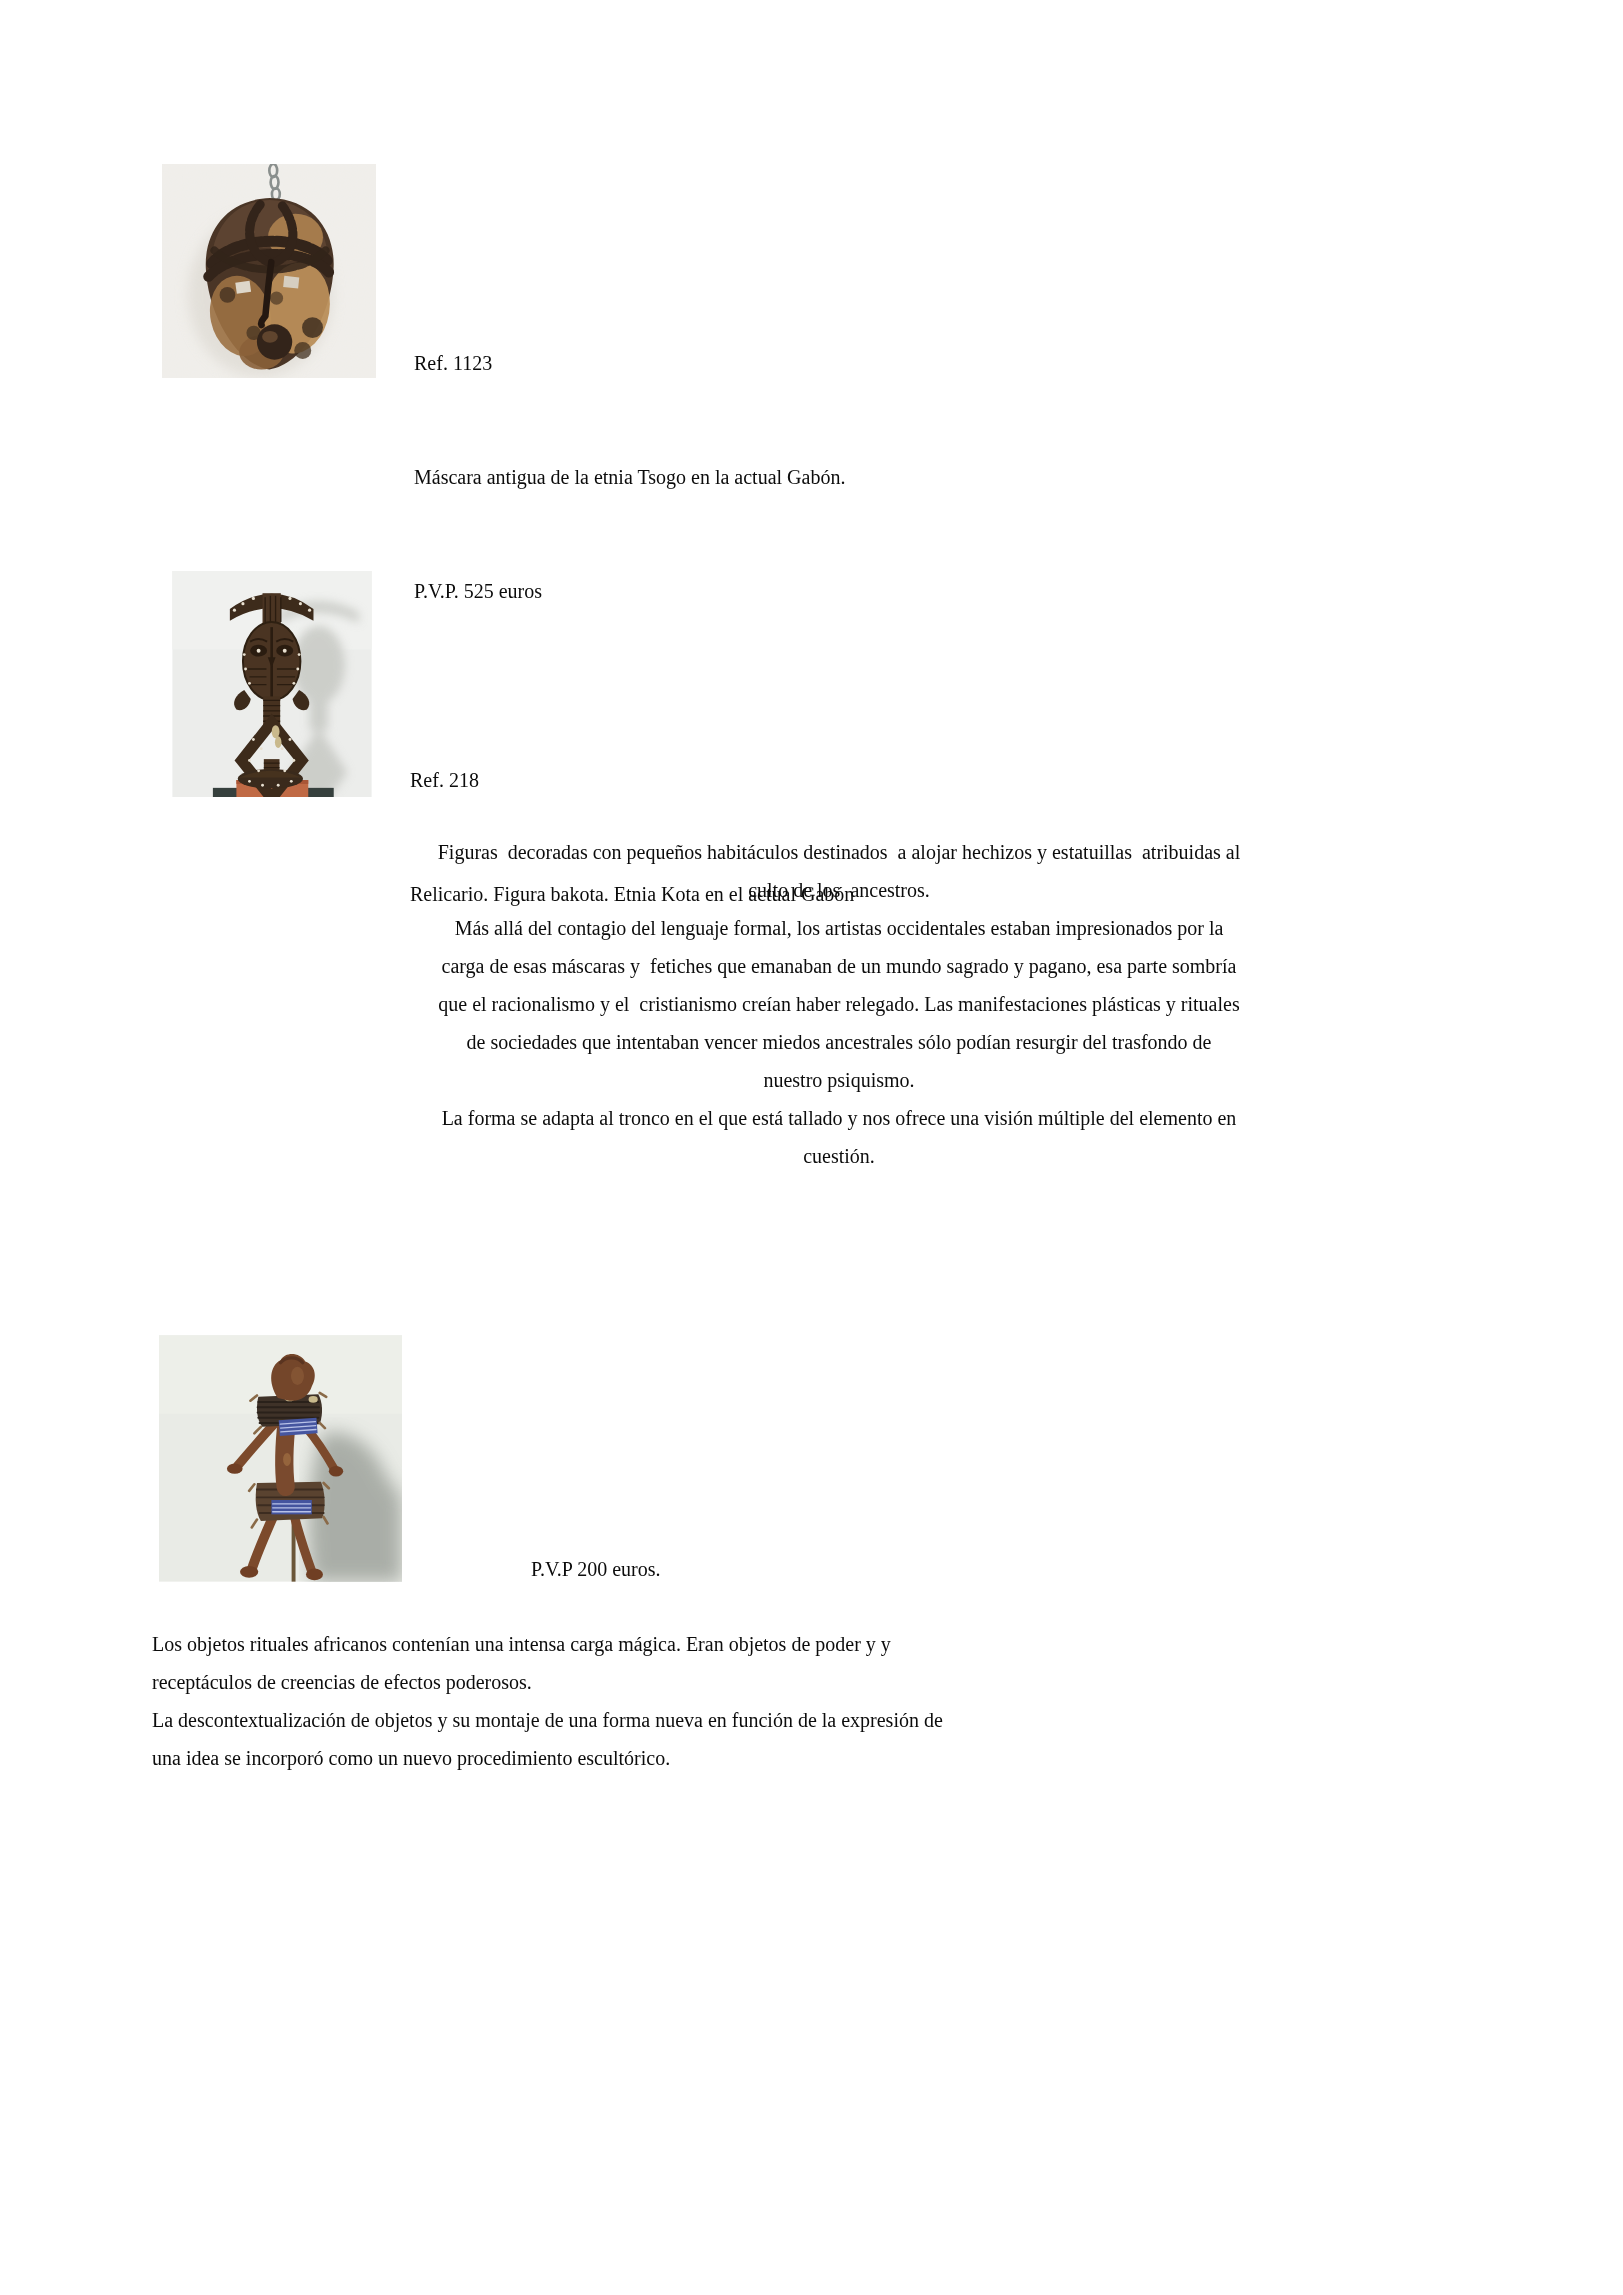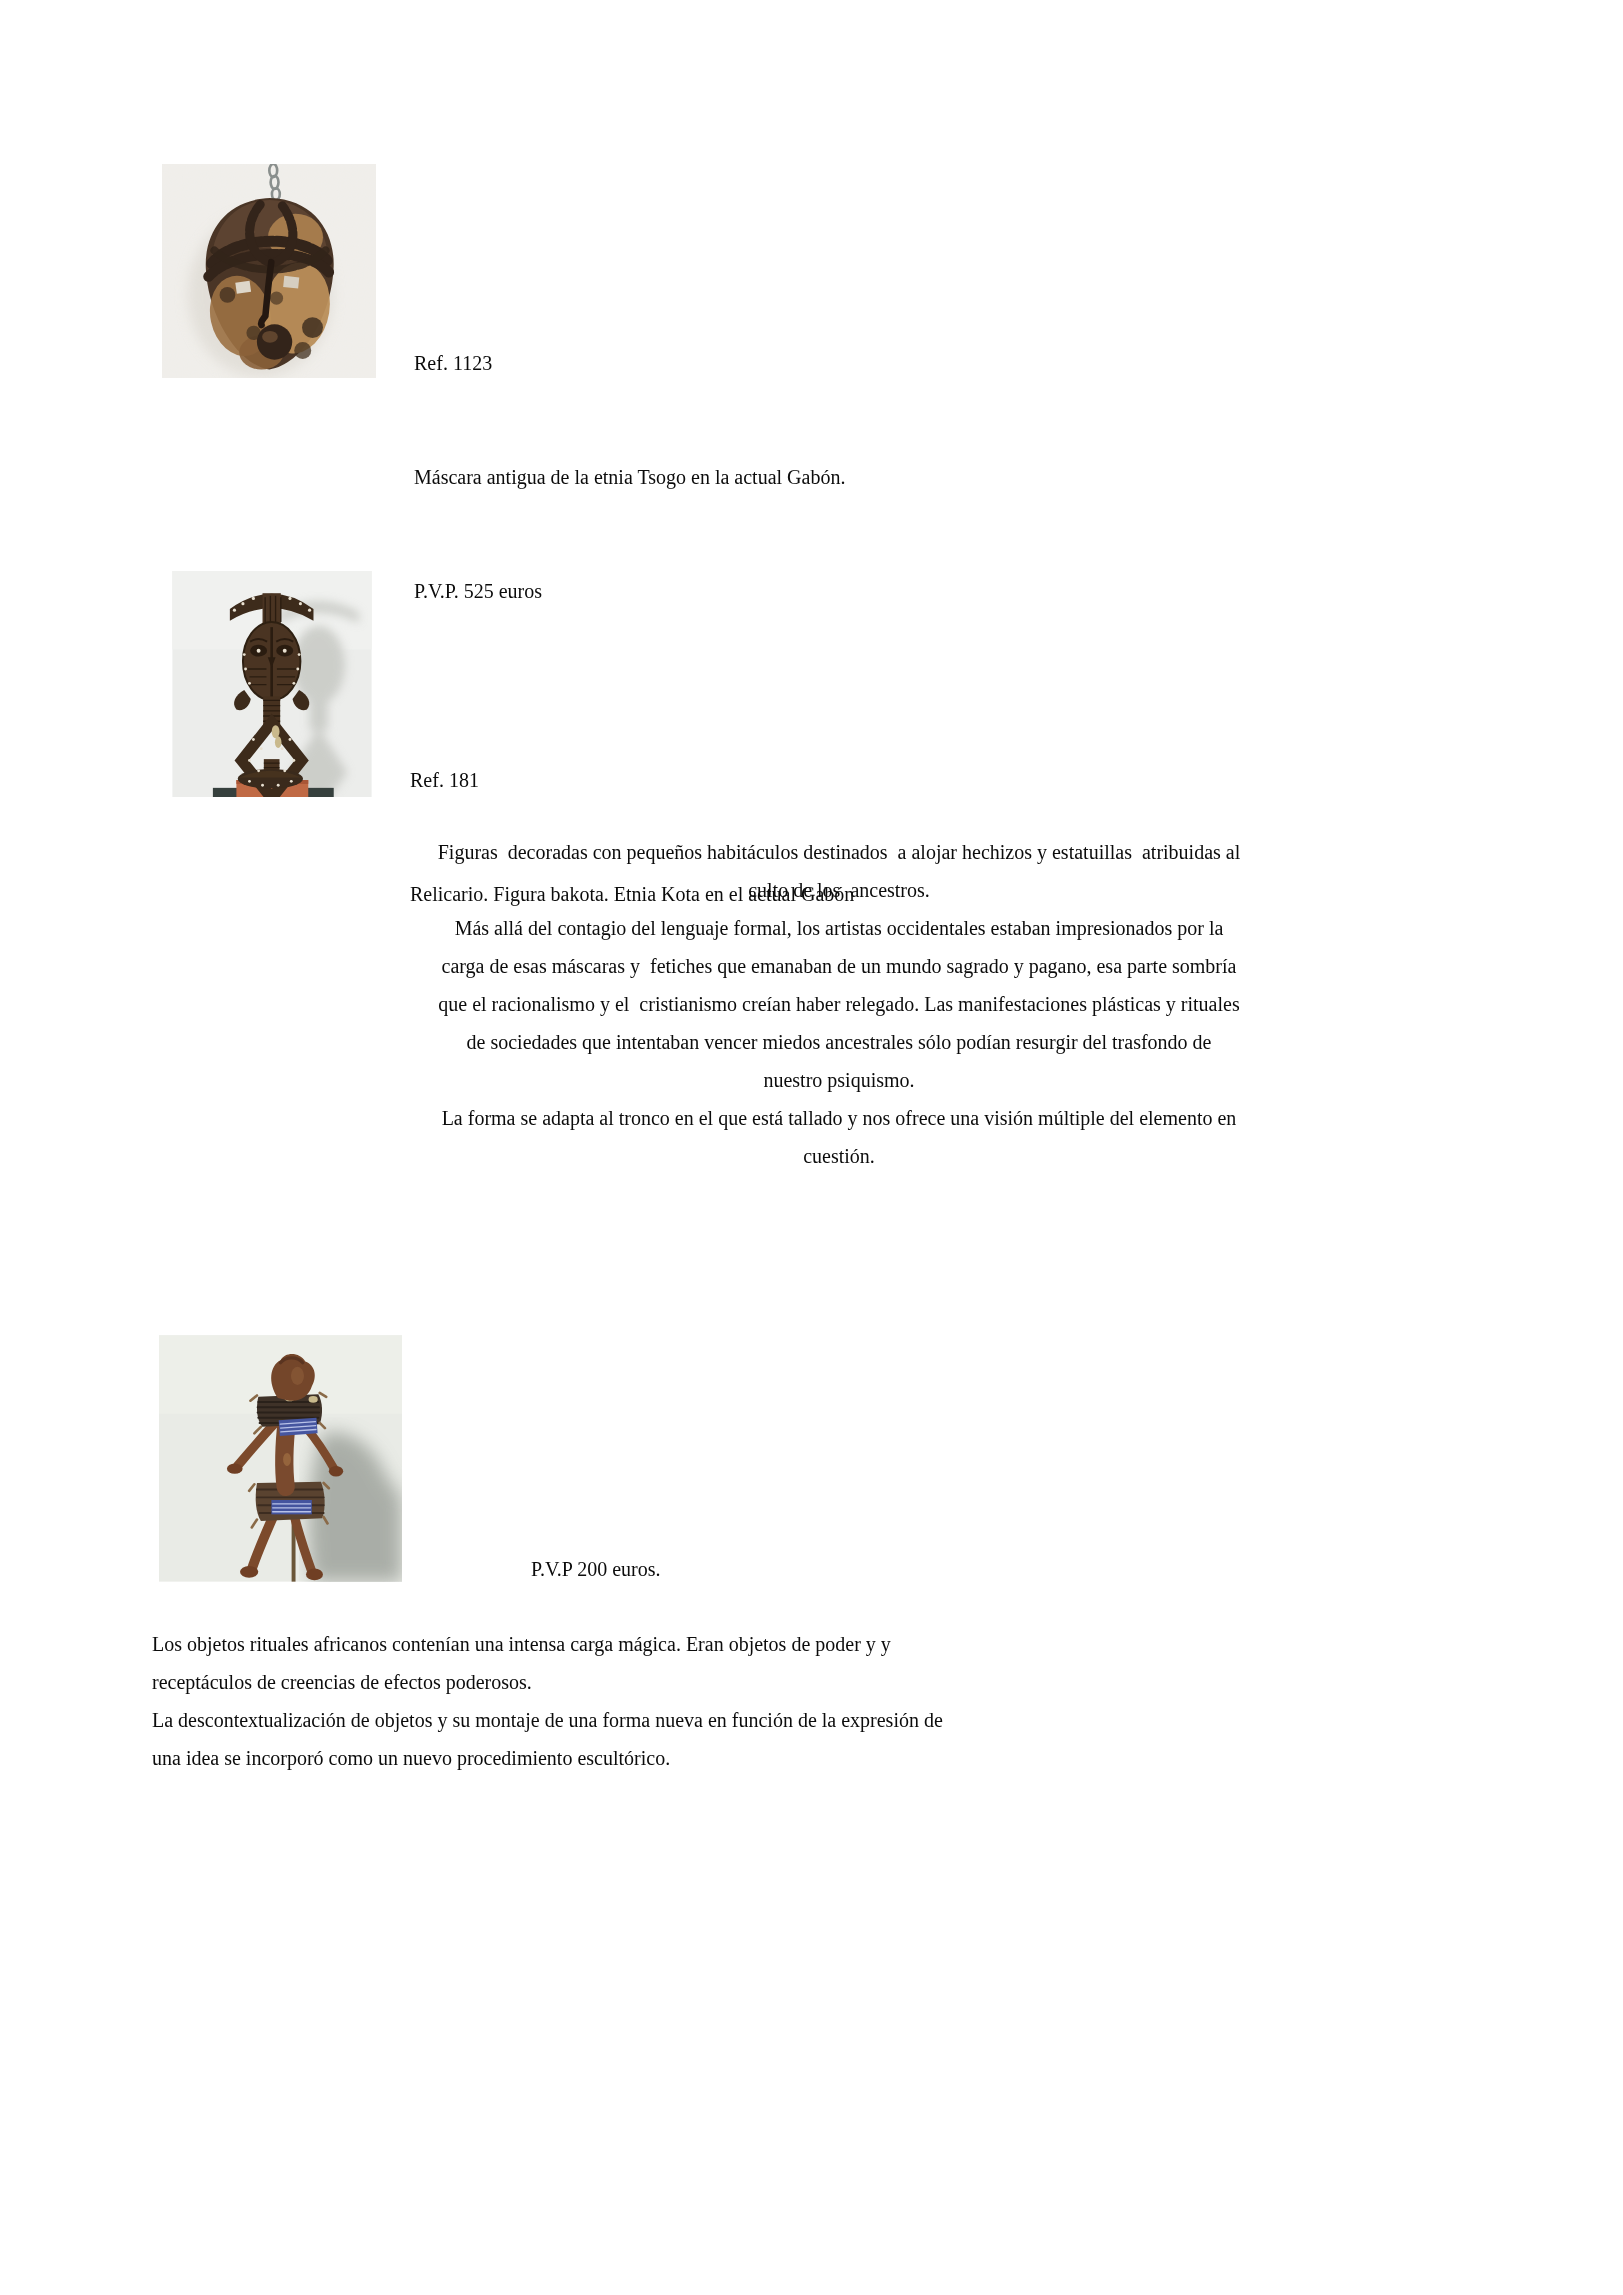--- a/index.html
+++ b/index.html
@@ -170,21 +170,21 @@
           <circle cx="182" cy="322" r="2.2"></circle>
       </g>
 
       <ellipse cx="158" cy="246" rx="6" ry="10" fill="#c9b98c"></ellipse>
       <ellipse cx="162" cy="262" rx="5" ry="9" fill="#c9b98c"></ellipse>
     </g>
   </svg>
 </div>
 
 <div class="abs txt item-block" style="left:410px; top:685px;">
-  <div>Ref. 181</div>
+  <div>Ref. 218</div>
   <div>Relicario. Figura bakota. Etnia Kota en el actual Gabón</div>
 </div>
 
 <div class="abs txt" style="left:152px; top:833px; width:1374px;text-align:center;">Figuras  decoradas con pequeños habitáculos destinados  a alojar hechizos y estatuillas  atribuidas al
 culto de los  ancestros.
 Más allá del contagio del lenguaje formal, los artistas occidentales estaban impresionados por la
 carga de esas máscaras y  fetiches que emanaban de un mundo sagrado y pagano, esa parte sombría
 que el racionalismo y el  cristianismo creían haber relegado. Las manifestaciones plásticas y rituales
 de sociedades que intentaban vencer miedos ancestrales sólo podían resurgir del trasfondo de
 nuestro psiquismo.

